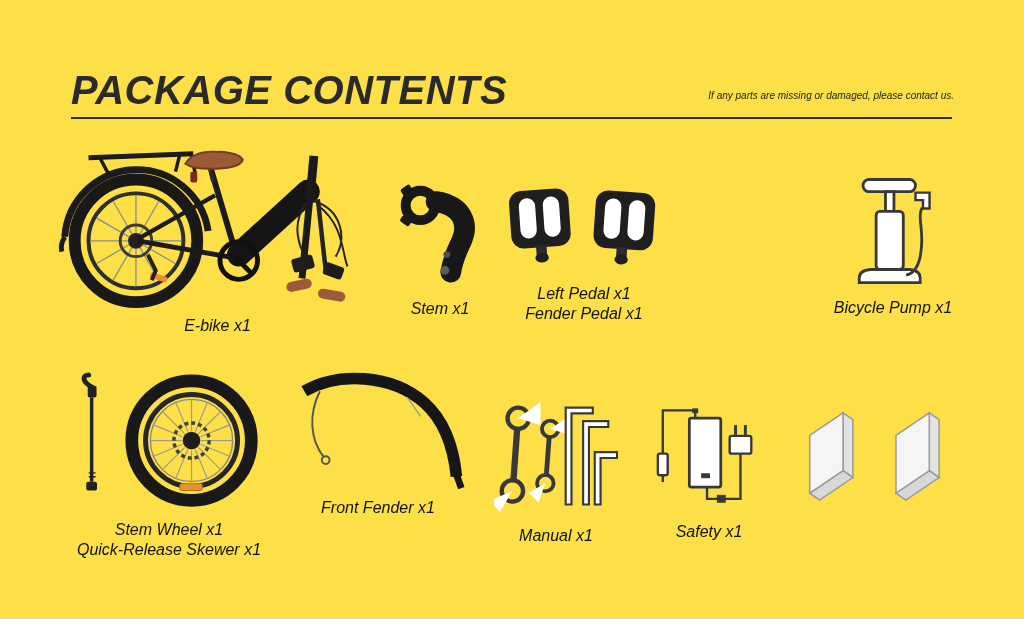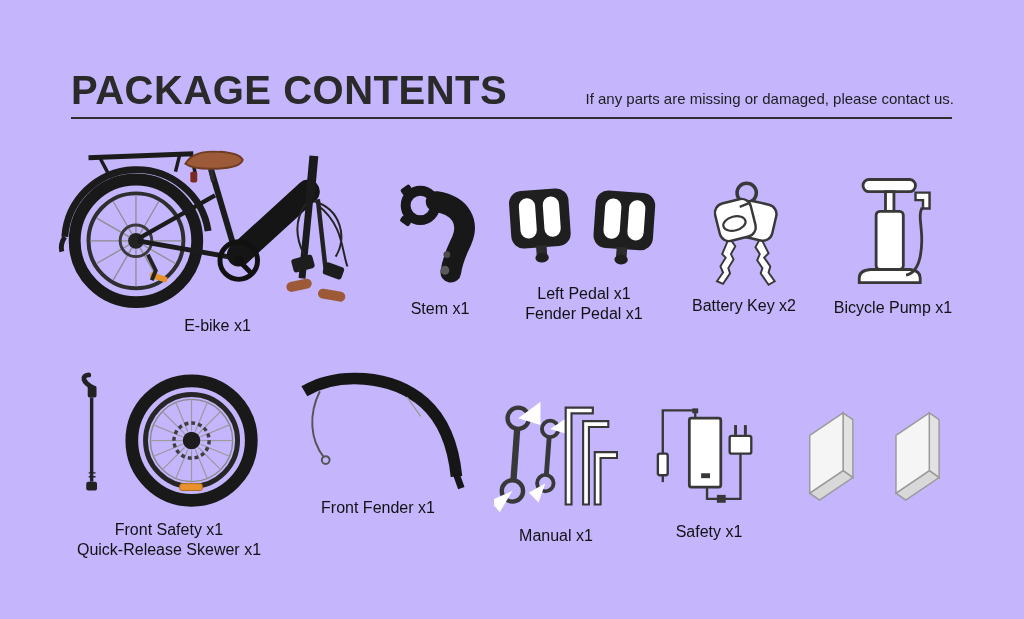--- a/index.html
+++ b/index.html
@@ -1,20 +1,20 @@
 <!DOCTYPE html>
 <html><head>
 <meta charset="utf-8">
 <style>
   * { margin:0; padding:0; box-sizing:border-box; }
   html,body { width:1024px; height:619px; }
   body { background:#ffffff; font-family:"Liberation Sans", sans-serif; position:relative; overflow:hidden; }
-  .page { position:absolute; inset:0; background:#c4b5fd; }
+  .page { position:absolute; inset:0; background:#fde047;font-style:italic; }
   .title { position:absolute; left:71px; top:68px; font-size:40px; font-weight:700; letter-spacing:0.5px; color:#2a2a2a; white-space:nowrap; }
-  .note { position:absolute; right:70px; top:90px; font-size:15px; color:#1e1e1e; white-space:nowrap; }
+  .note { position:absolute; right:70px; top:90px; font-size:10px; color:#1e1e1e; white-space:nowrap; }
   .rule { position:absolute; left:71px; top:117px; width:881px; height:2px; background:#2e2e2e; }
   .item { position:absolute; display:flex; flex-direction:column; align-items:center; }
   .art { display:flex; align-items:flex-end; justify-content:center; width:100%; }
   .label { text-align:center; font-size:16px; line-height:19.5px; color:#121212; margin-top:6px; white-space:nowrap; }
   .i-ebike   { left:45px;  top:140px; width:345px;justify-content:center; } .i-ebike .art   { height:170px; }
   .i-stem    { left:386px; top:176px; width:108px;gap:7px; } .i-stem .art    { height:110px; }
   .i-pedals  { left:498px; top:182px; width:172px; } .i-pedals .art  { height:96px; }
   .i-keys    { left:678px; top:178px; width:132px; } .i-keys .art    { height:112px; }
   .i-pump    { left:830px; top:172px; width:126px; } .i-pump .art    { height:120px; }
   .i-wheel   { left:60px;  top:372px; width:218px; } .i-wheel .art   { height:142px; }
@@ -118,36 +118,20 @@
           <ellipse cx="35.5" cy="79" rx="7" ry="5" fill="#1f1f1f"></ellipse>
         </g>
       </svg>
     </div>
     <div class="label">
       <div>Left Pedal x1</div>
       <div>Fender Pedal x1</div>
     </div>
   </div>
 
-  <div class="item i-keys">
-    <div class="art">
-      <svg viewBox="0 0 115 128" width="115" height="112">
-        <circle cx="60" cy="17" r="11" fill="none" stroke="#383838" stroke-width="4"></circle>
-        <path d="M 76,68 l 9,18 -5,5 7,10 -2,7 7,10 -7,4 -9,-13 2,-6 -6,-9 3,-7 -5,-8 z" fill="#ffffff" stroke="#383838" stroke-width="2.2"></path>
-        <path d="M 40,68 l -8,19 4,4 -6,10 3,7 -7,10 7,3 8,-12 -2,-6 6,-10 -3,-6 5,-9 z" fill="#ffffff" stroke="#383838" stroke-width="2.2"></path>
-        <rect x="52" y="28" width="40" height="42" rx="11" fill="#ffffff" stroke="#383838" stroke-width="2.8" transform="rotate(13 72 49)"></rect>
-        <rect x="26" y="26" width="42" height="44" rx="11" fill="#ffffff" stroke="#383838" stroke-width="2.8" transform="rotate(-14 47 48)"></rect>
-        <ellipse cx="46" cy="52" rx="13" ry="8" fill="none" stroke="#383838" stroke-width="2.5" transform="rotate(-14 46 52)"></ellipse>
-        <path d="M 52,33 l 10,-4" stroke="#383838" stroke-width="2.5" fill="none"></path>
-      </svg>
-    </div>
-    <div class="label">
-      <div>Battery Key x2</div>
-    </div>
-  </div>
 
   <div class="item i-pump">
     <div class="art">
       <svg viewBox="0 0 100 128" width="100" height="120">
         <rect x="18" y="8" width="56" height="13" rx="6.5" fill="#ffffff" stroke="#383838" stroke-width="3"></rect>
         <rect x="42" y="21" width="9" height="21" fill="#ffffff" stroke="#383838" stroke-width="3"></rect>
         <rect x="32" y="42" width="29" height="62" rx="4" fill="#ffffff" stroke="#383838" stroke-width="3"></rect>
         <path d="M 26,104 L 68,104 Q 79,105 79,113 L 79,118 L 14,118 L 14,113 Q 14,105 26,104 Z" fill="#ffffff" stroke="#383838" stroke-width="3"></path>
         <path d="M 64,110 C 80,107 82,80 80,60 C 79,50 78,44 81,38" fill="none" stroke="#383838" stroke-width="3"></path>
         <path d="M 74,22 h 15 v 17 h -7 v -9 h -8 z" fill="#ffffff" stroke="#383838" stroke-width="2.6"></path>
@@ -186,21 +170,21 @@
             <line x1="128.8" y1="60.8" x2="141.1" y2="31.2"></line>
           <line x1="132.1" y1="62.9" x2="154.7" y2="40.3"></line>
             <line x1="134.2" y1="66.2" x2="163.8" y2="54"></line>
         </g>
         <circle cx="125" cy="70" r="18" fill="none" stroke="#3f3f3f" stroke-width="3.5" stroke-dasharray="4 3"></circle>
         <circle cx="125" cy="70" r="9" fill="#1d1d1d"></circle>
         <rect x="113" y="114" width="23" height="7" rx="2" fill="#e8922e" stroke="#b36d1e" stroke-width="1"></rect>
       </svg>
     </div>
     <div class="label">
-      <div>Front Safety x1</div>
+      <div>Stem Wheel x1</div>
       <div>Quick-Release Skewer x1</div>
     </div>
   </div>
 
   <div class="item i-fender">
     <div class="art">
       <svg viewBox="0 0 180 128" width="180" height="124">
         <path d="M 14,24 C 48,4 104,6 138,36 C 158,54 168,82 171,112" fill="none" stroke="#161616" stroke-width="12"></path>
         <path d="M 171,110 l 5,14" stroke="#161616" stroke-width="7"></path>
         <rect x="24" y="11" width="16" height="9" rx="2" fill="#161616" transform="rotate(-10 32 15)"></rect>

